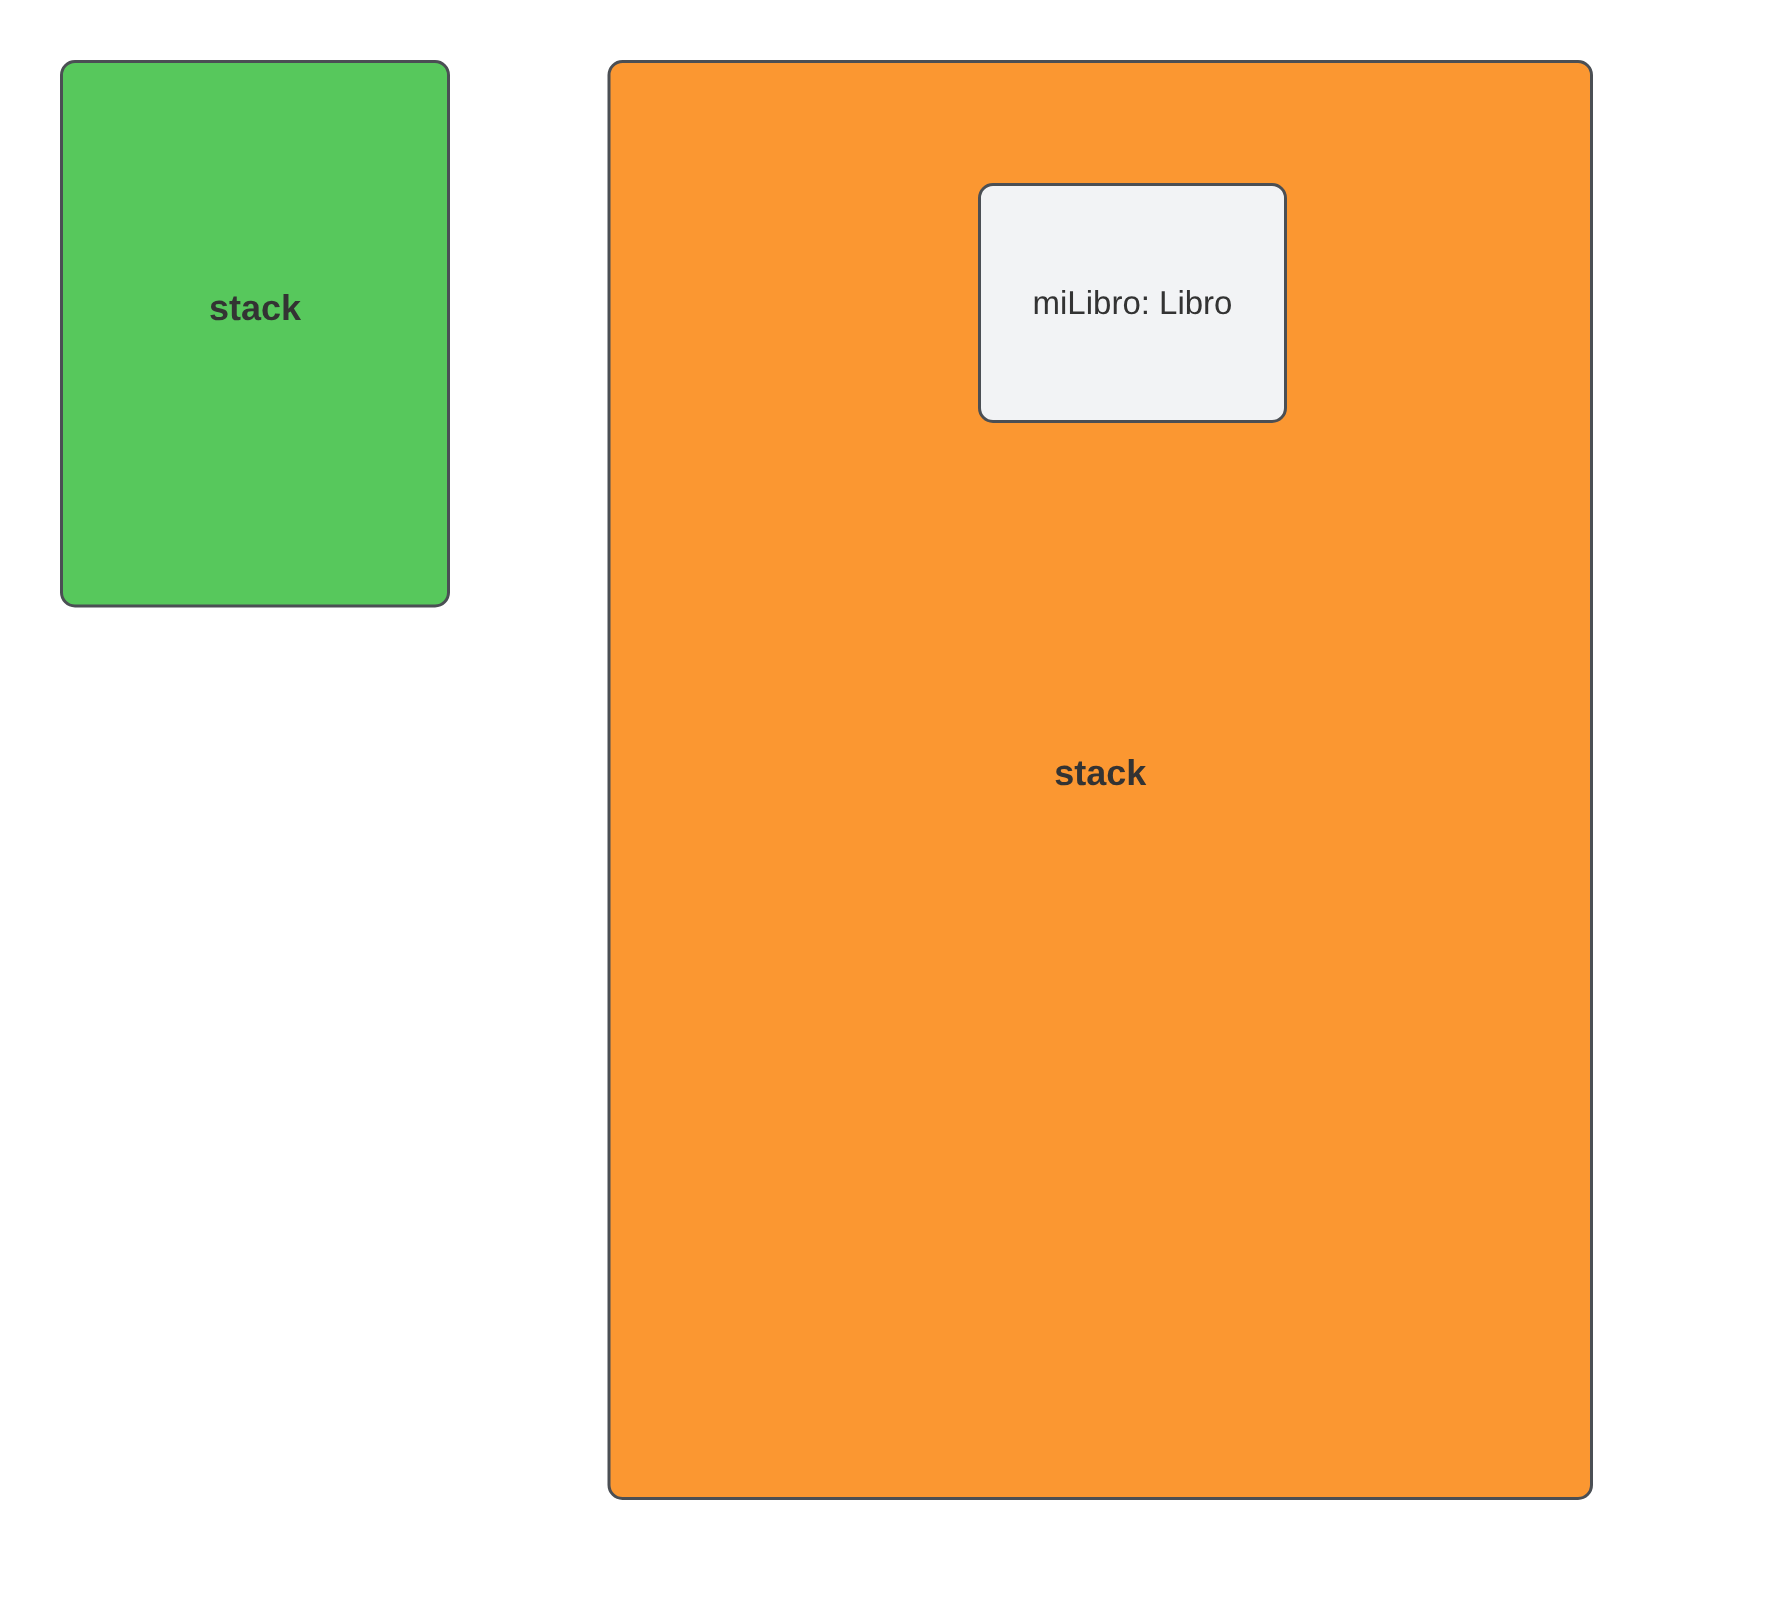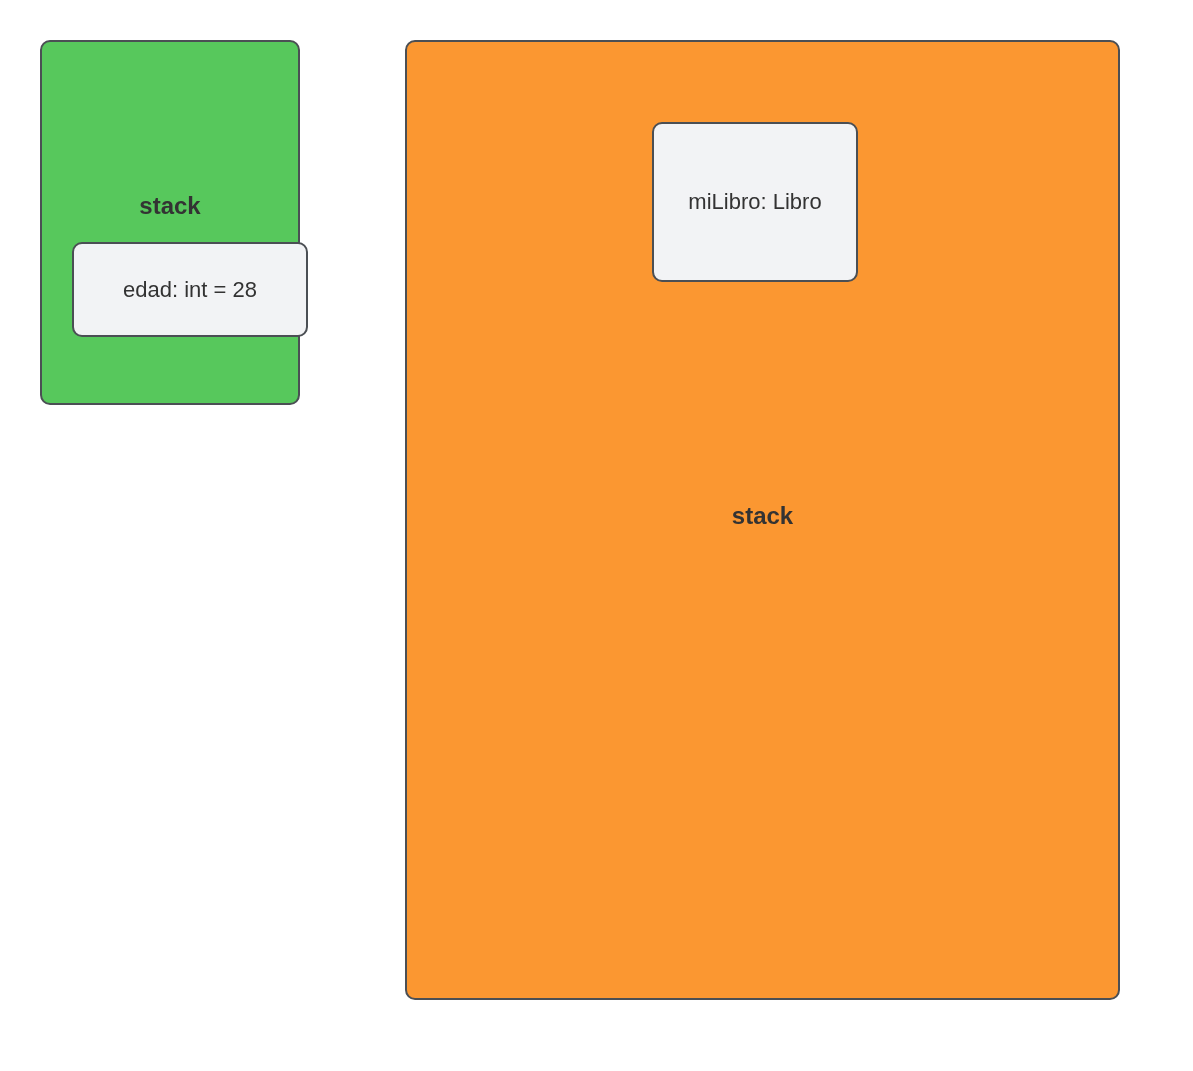--- a/index.html
+++ b/index.html
@@ -21,21 +21,21 @@
   .stack-region {
     left: 40px;
     top: 40px;
     width: 260px;
     height: 365px;
     background: #57c85c;
   }
   .heap-region {
     left: 405px;
     top: 40px;
-    width: 715px;
+    width: 657px;
     height: 960px;
     background: #fb9731;
   }
   .region-title {
     position: absolute;
     font-weight: 700;
     font-size: 24px;
     color: #333333;
     white-space: nowrap;
   }
@@ -71,23 +71,20 @@
     top: 80px;
     width: 206px;
     height: 160px;
   }
 </style>
 </head>
 <body>
 
 <div class="region stack-region">
   <div class="region-title stack-title">stack</div>
-  <div class="var-box stack-var">
-    <span>edad: int = 28</span>
-  </div>
 </div>
 
 <div class="region heap-region">
   <div class="var-box heap-var">
     <span>miLibro: Libro</span>
   </div>
   <div class="region-title heap-title">stack</div>
 </div>
 
 </body></html>

